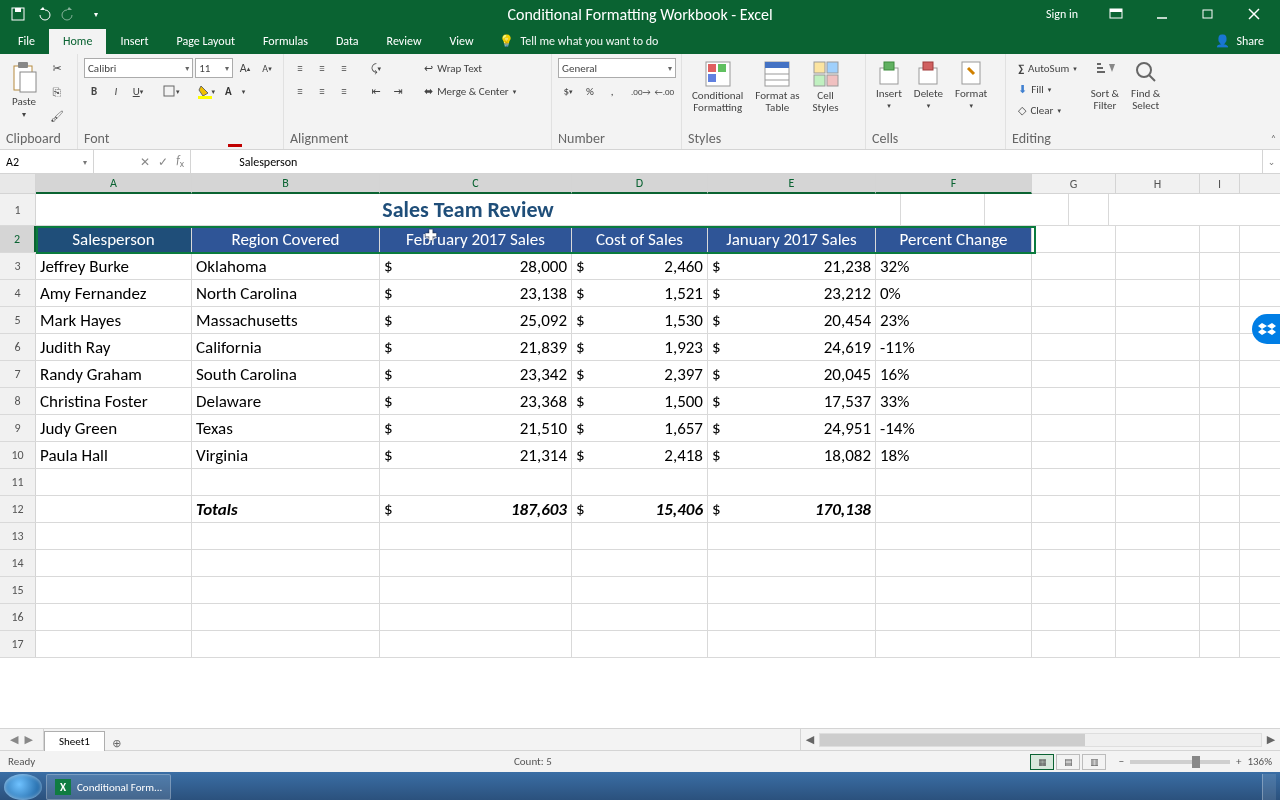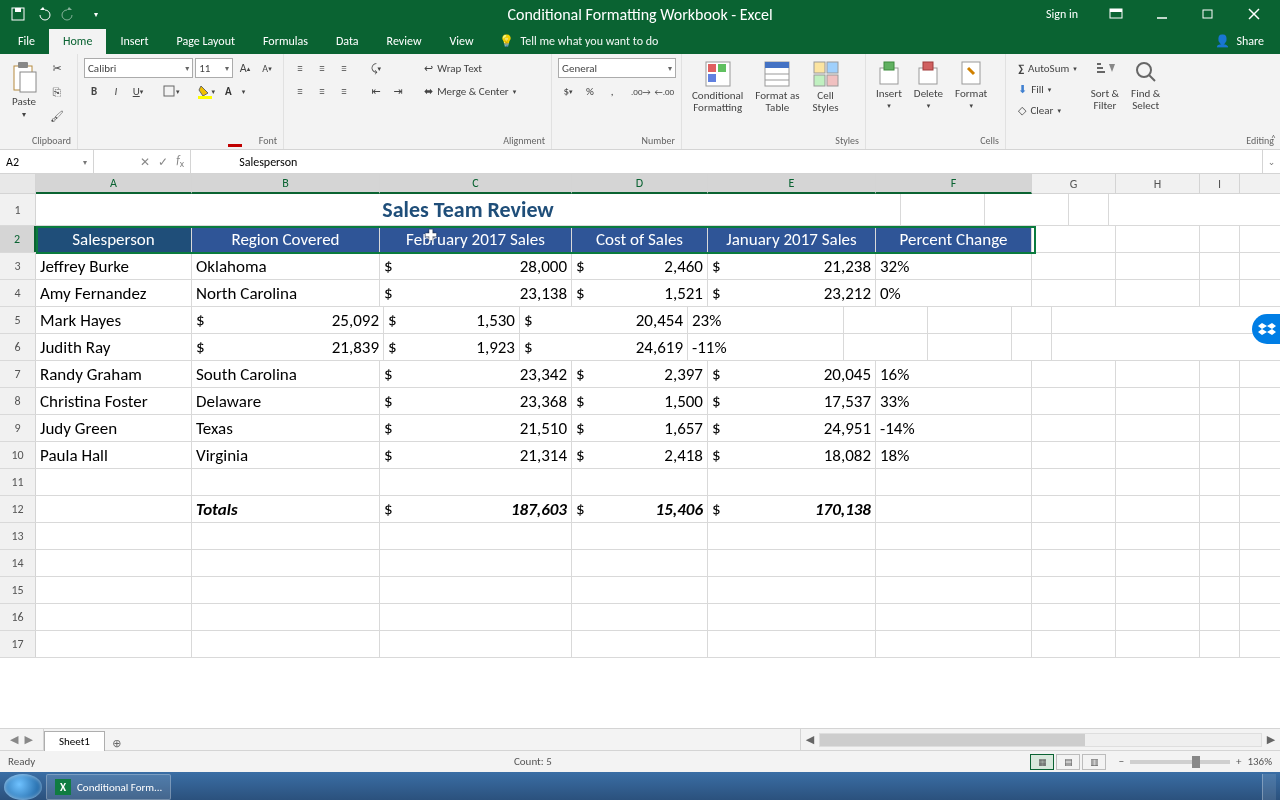--- a/index.html
+++ b/index.html
@@ -19,21 +19,21 @@
 .ribbontabs .tab { padding: 5px 14px 6px; cursor: pointer; }
 .ribbontabs .tab.file { background: transparent; }
 .ribbontabs .tab.active { background: #f3f3f3; color: #0a6332; }
 .ribbontabs .tell { margin-left: 12px; display: flex; align-items: center; gap: 6px; font-size: 12px; opacity: .95; padding-bottom: 6px;}
 .ribbontabs .share { margin-left: auto; padding: 5px 16px 6px; display: flex; align-items: center; gap: 6px;}
 
 
 .ribbon { height: 96px; background: #f3f3f3; border-bottom: 1px solid #d4d4d4; display: flex; font-size: 11px; color: #444; position: relative; }
 .group { border-right: 1px solid #e1e1e1; padding: 4px 6px 2px; display: flex; flex-direction: column; justify-content: space-between; }
 .group .area { display: flex; gap: 4px; align-items: flex-start; }
-.group .label { text-align: right; font-size: 10px; color: #666; padding-top: 2px; position: relative;}
+.group .label { text-align: left; font-size: 14px; color: #666; padding-top: 2px; position: relative;}
 .bigbtn { display: flex; flex-direction: column; align-items: center; justify-content: center; gap: 2px; padding: 2px 4px; text-align: center; line-height: 1.1; font-size: 11px; }
 .bigbtn svg { display: block; }
 .stack { display: flex; flex-direction: column; gap: 2px; }
 .row { display: flex; gap: 2px; }
 .smbtn { min-width: 20px; height: 20px; padding: 0 3px; display: flex; align-items: center; justify-content: center; border: 1px solid transparent; }
 .combo { height: 20px; border: 1px solid #ababab; background: #fff; display: flex; align-items: center; padding: 0 3px; font-size: 11px; }
 .combo .dd { margin-left: auto; font-size: 8px; color: #666; padding-left: 4px;}
 .wide { font-size: 11px; padding: 0 6px; height: 20px; display: flex; align-items: center; gap: 4px;}
 .collapse-caret { position: absolute; right: 4px; bottom: 4px; font-size: 10px; color: #666;}
 
@@ -474,31 +474,33 @@
         <div class="cell wD rt"><span class="dol">$</span>1,521</div>
         <div class="cell wE rt"><span class="dol">$</span>23,212</div>
         <div class="cell wF">0%</div>
         <div class="cell wG"></div>
         <div class="cell wH"></div>
         <div class="cell wI"></div>
       </div>
       <div class="gr datarow">
         <div class="rh">5</div>
         <div class="cell wA">Mark Hayes</div>
+        <div class="cell wB">Massachusetts</div>
         <div class="cell wC rt"><span class="dol">$</span>25,092</div>
         <div class="cell wD rt"><span class="dol">$</span>1,530</div>
         <div class="cell wE rt"><span class="dol">$</span>20,454</div>
         <div class="cell wF">23%</div>
         <div class="cell wG"></div>
         <div class="cell wH"></div>
         <div class="cell wI"></div>
       </div>
       <div class="gr datarow">
         <div class="rh">6</div>
         <div class="cell wA">Judith Ray</div>
+        <div class="cell wB">California</div>
         <div class="cell wC rt"><span class="dol">$</span>21,839</div>
         <div class="cell wD rt"><span class="dol">$</span>1,923</div>
         <div class="cell wE rt"><span class="dol">$</span>24,619</div>
         <div class="cell wF">-11%</div>
         <div class="cell wG"></div>
         <div class="cell wH"></div>
         <div class="cell wI"></div>
       </div>
       <div class="gr datarow">
         <div class="rh">7</div>

